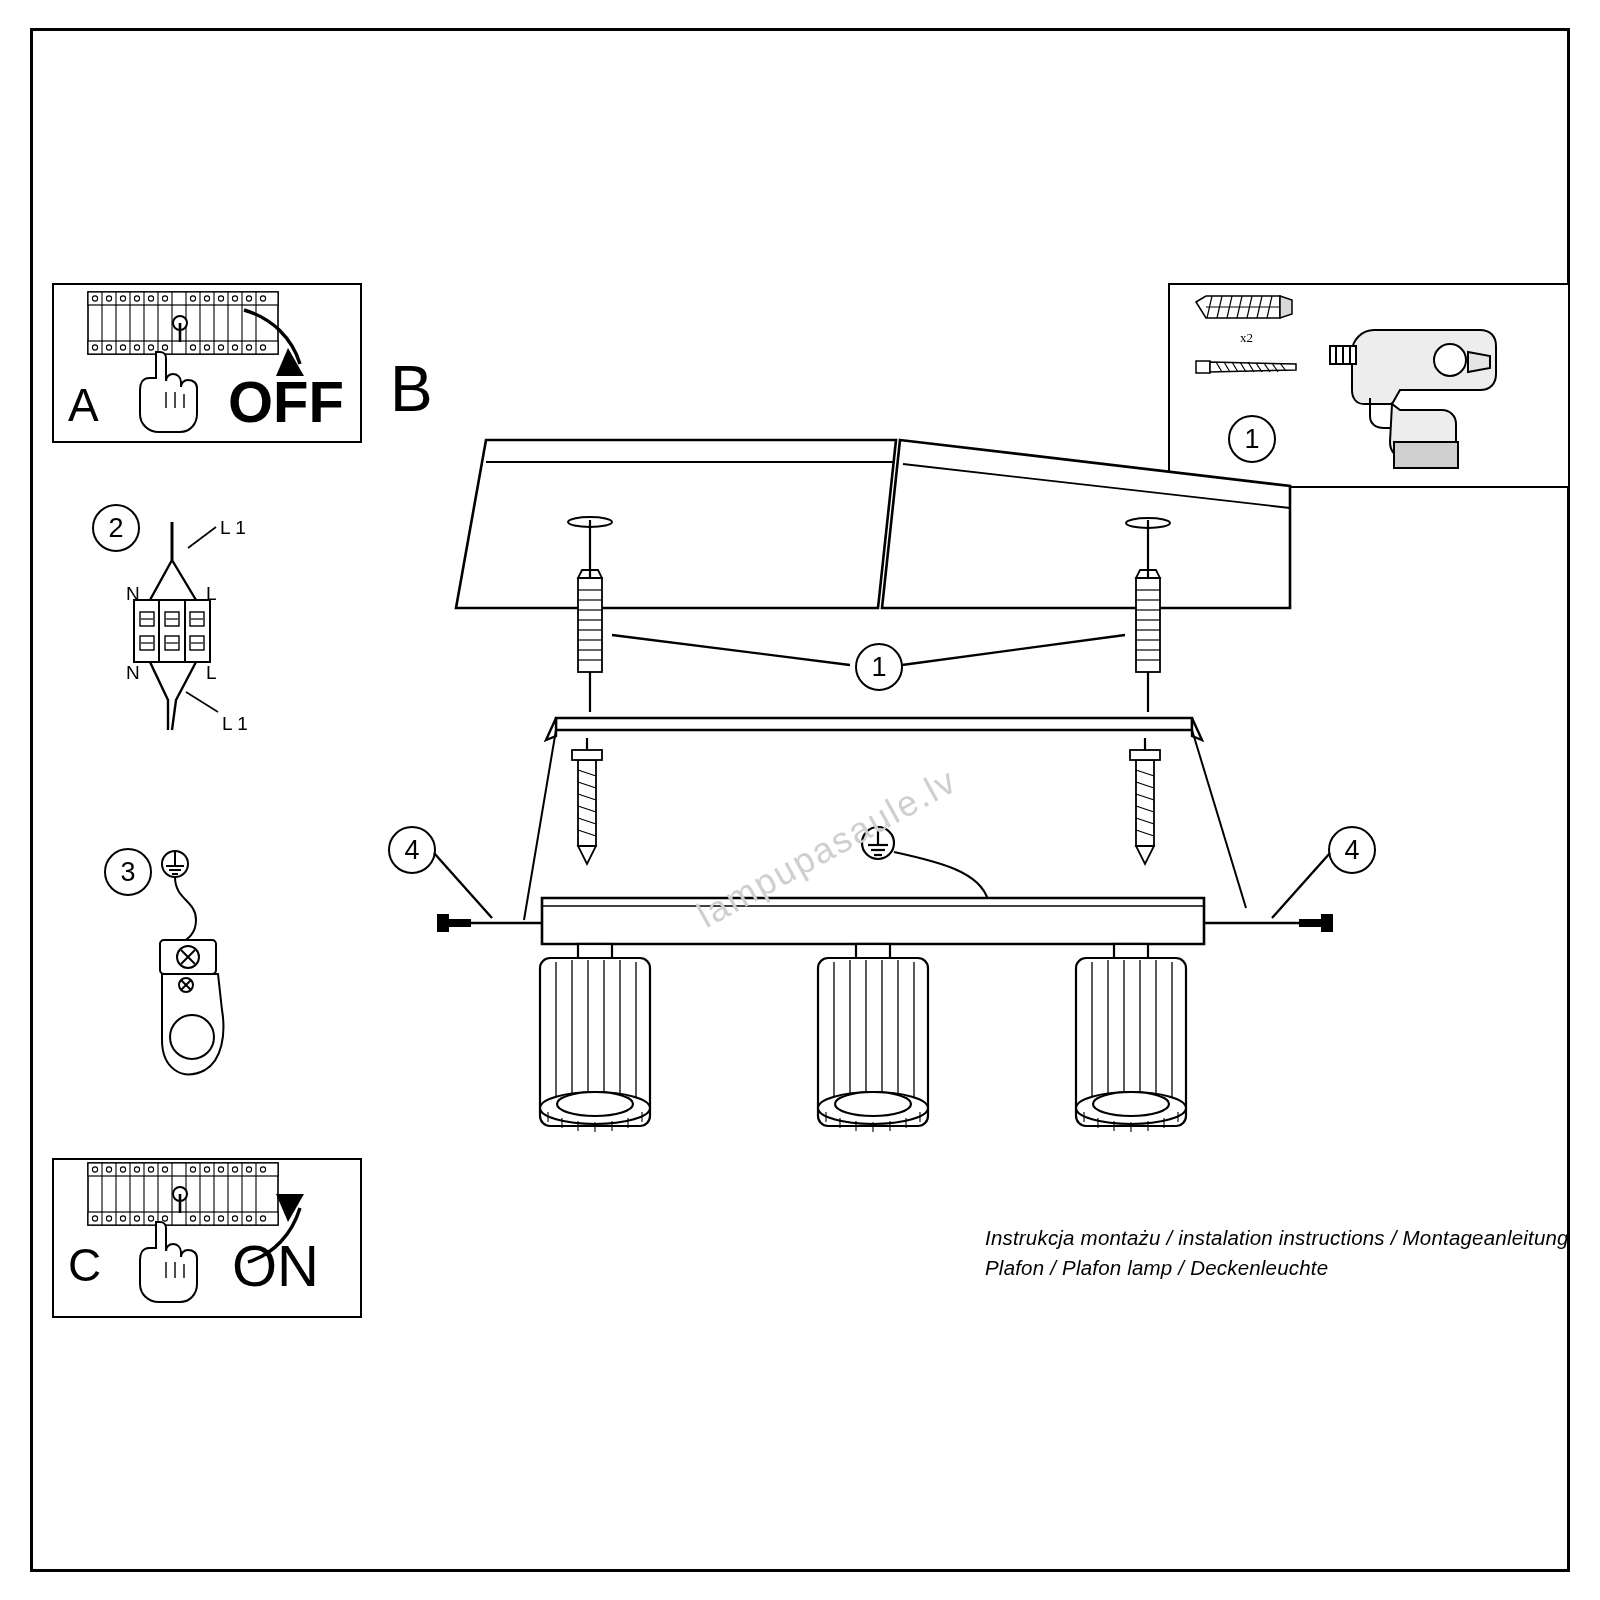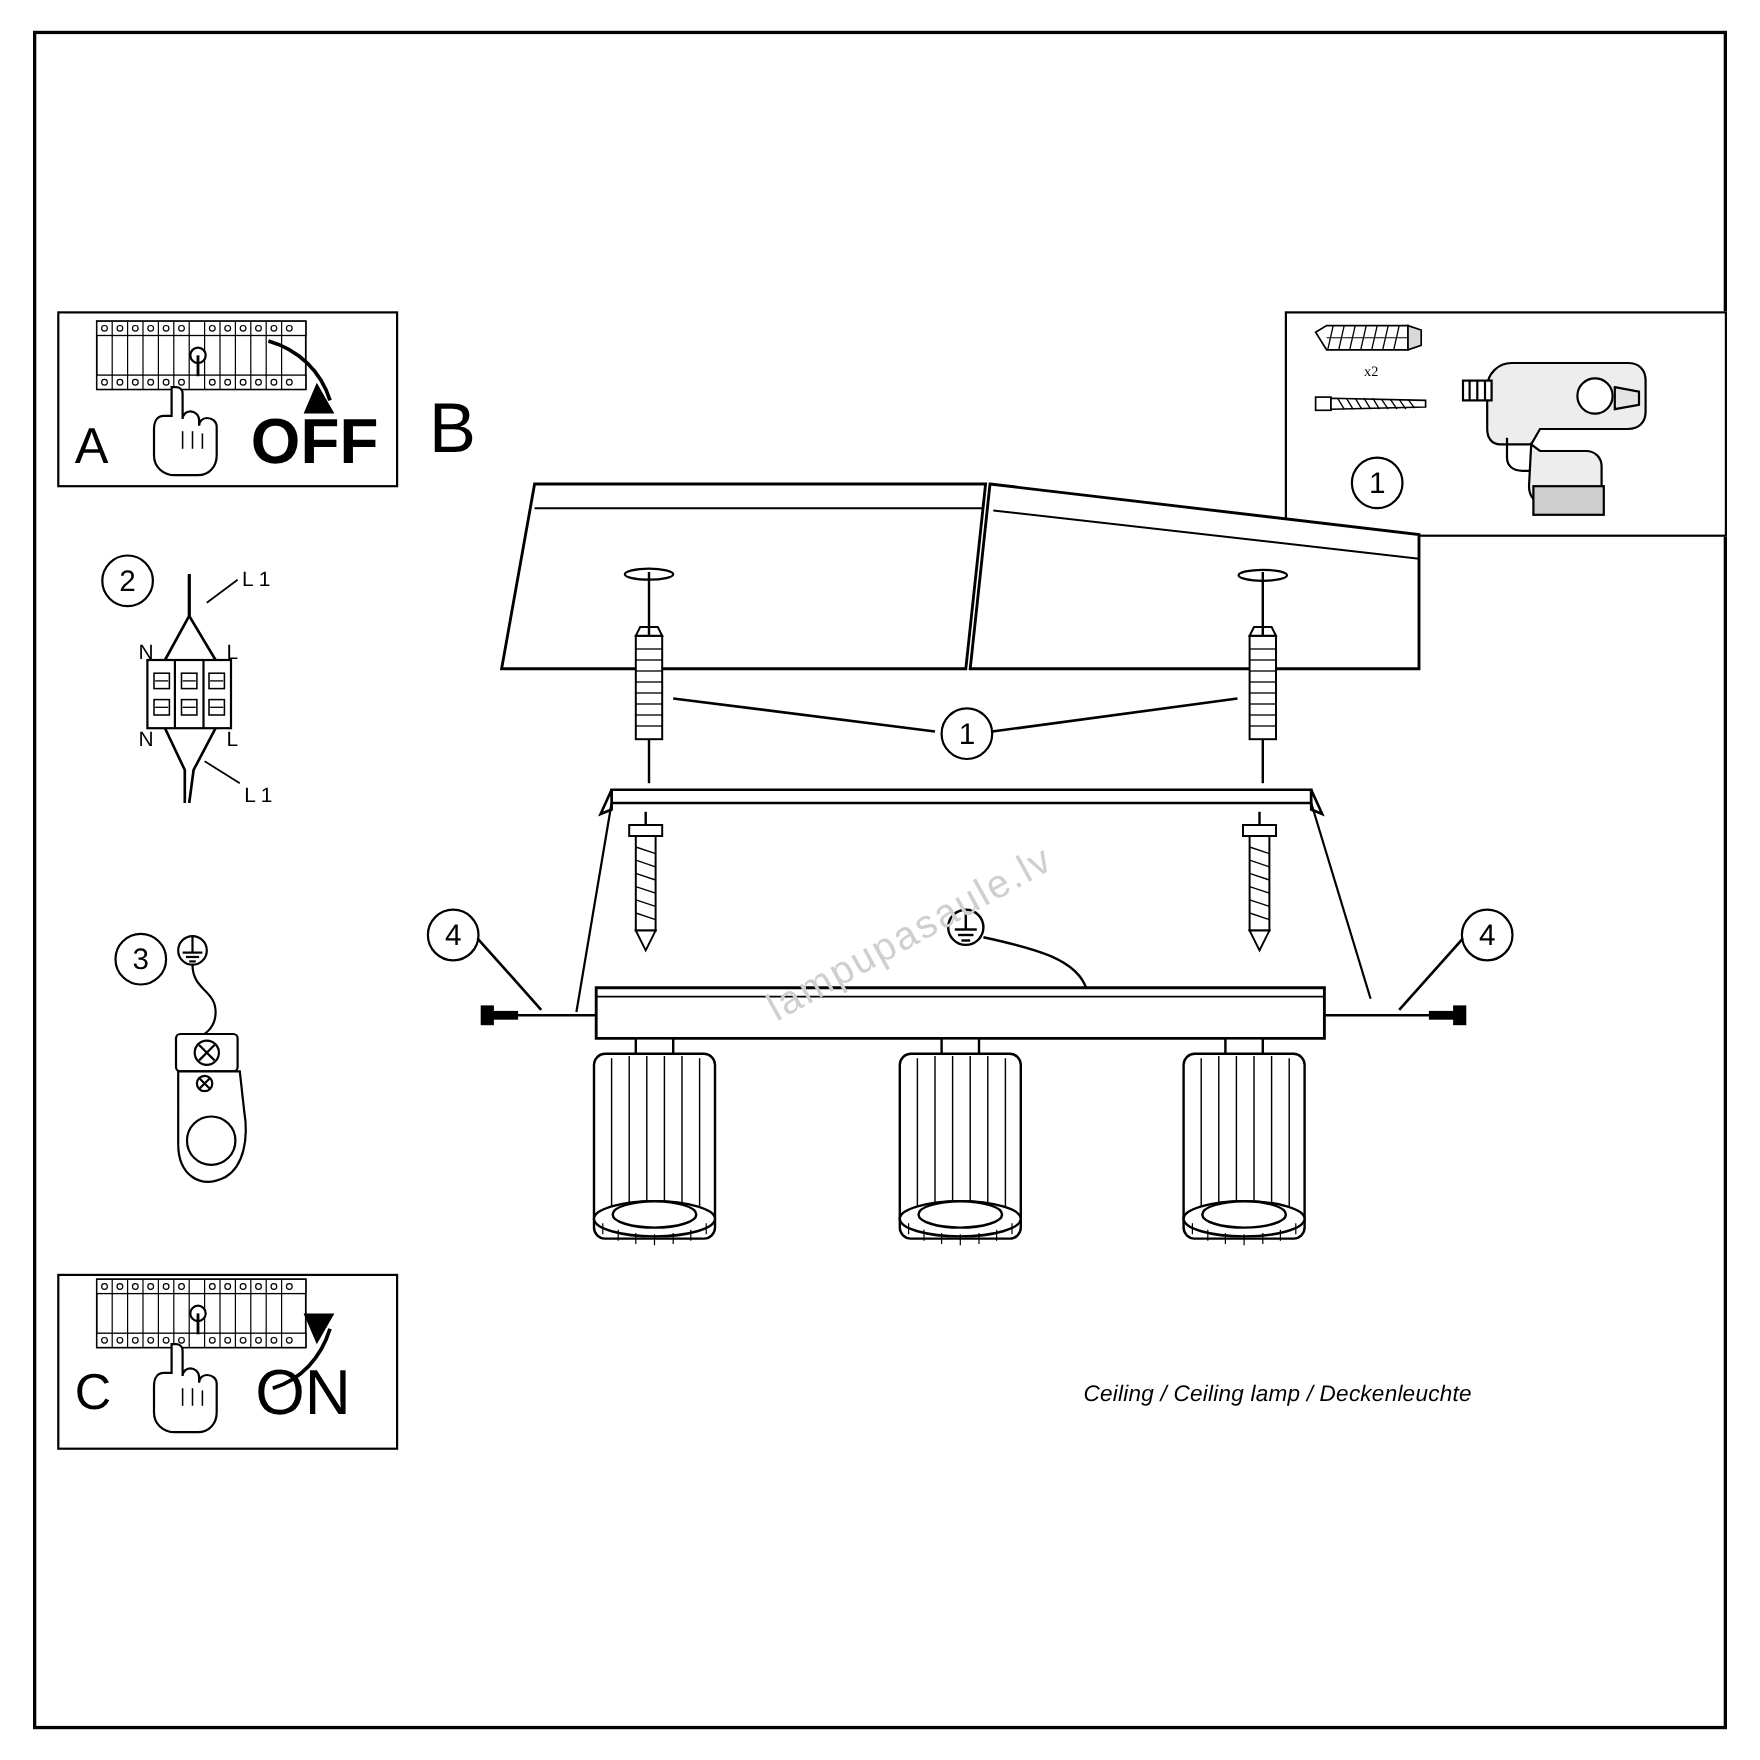--- a/index.html
+++ b/index.html
@@ -463,15 +463,16 @@
           <line x1="1131" y1="1122" x2="1131" y2="1132"></line>
         <line x1="1148" y1="1121" x2="1148" y2="1131"></line>
           <line x1="1164" y1="1118" x2="1164" y2="1128"></line>
         <line x1="1178" y1="1112" x2="1178" y2="1122"></line>
       </g>
     </g>
   </svg>
 
   <div class="wm" style="left:690px;top:900px;">lampupasaule.lv</div>
 
-  <div class="cap" style="left:985px;top:1252px;">Ceiling / Ceiling lamp / Deckenleuchte</div>
+  <div class="cap" style="left:985px;top:1222px;">Instrukcja montażu / instalation instructions / Montageanleitung</div>
+  <div class="cap" style="left:985px;top:1252px;">Plafon / Plafon lamp / Deckenleuchte</div>
 
 </div>
 
 </body></html>

